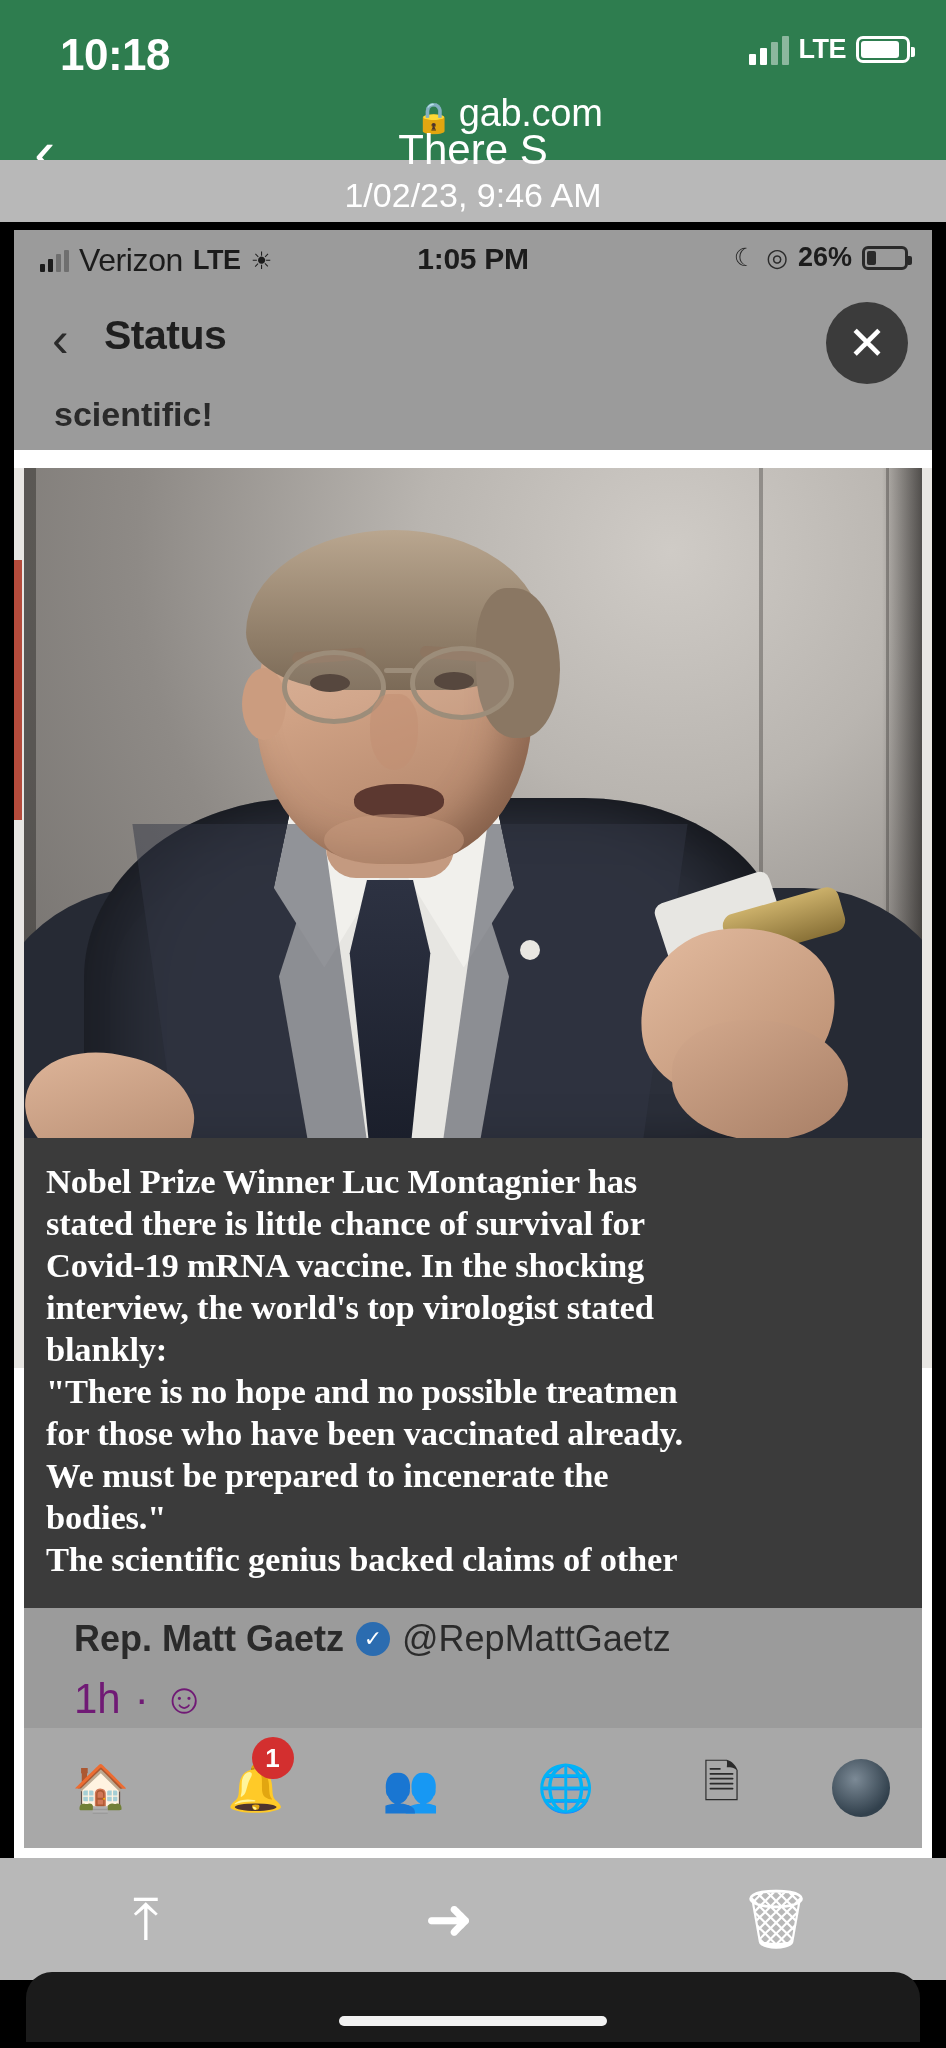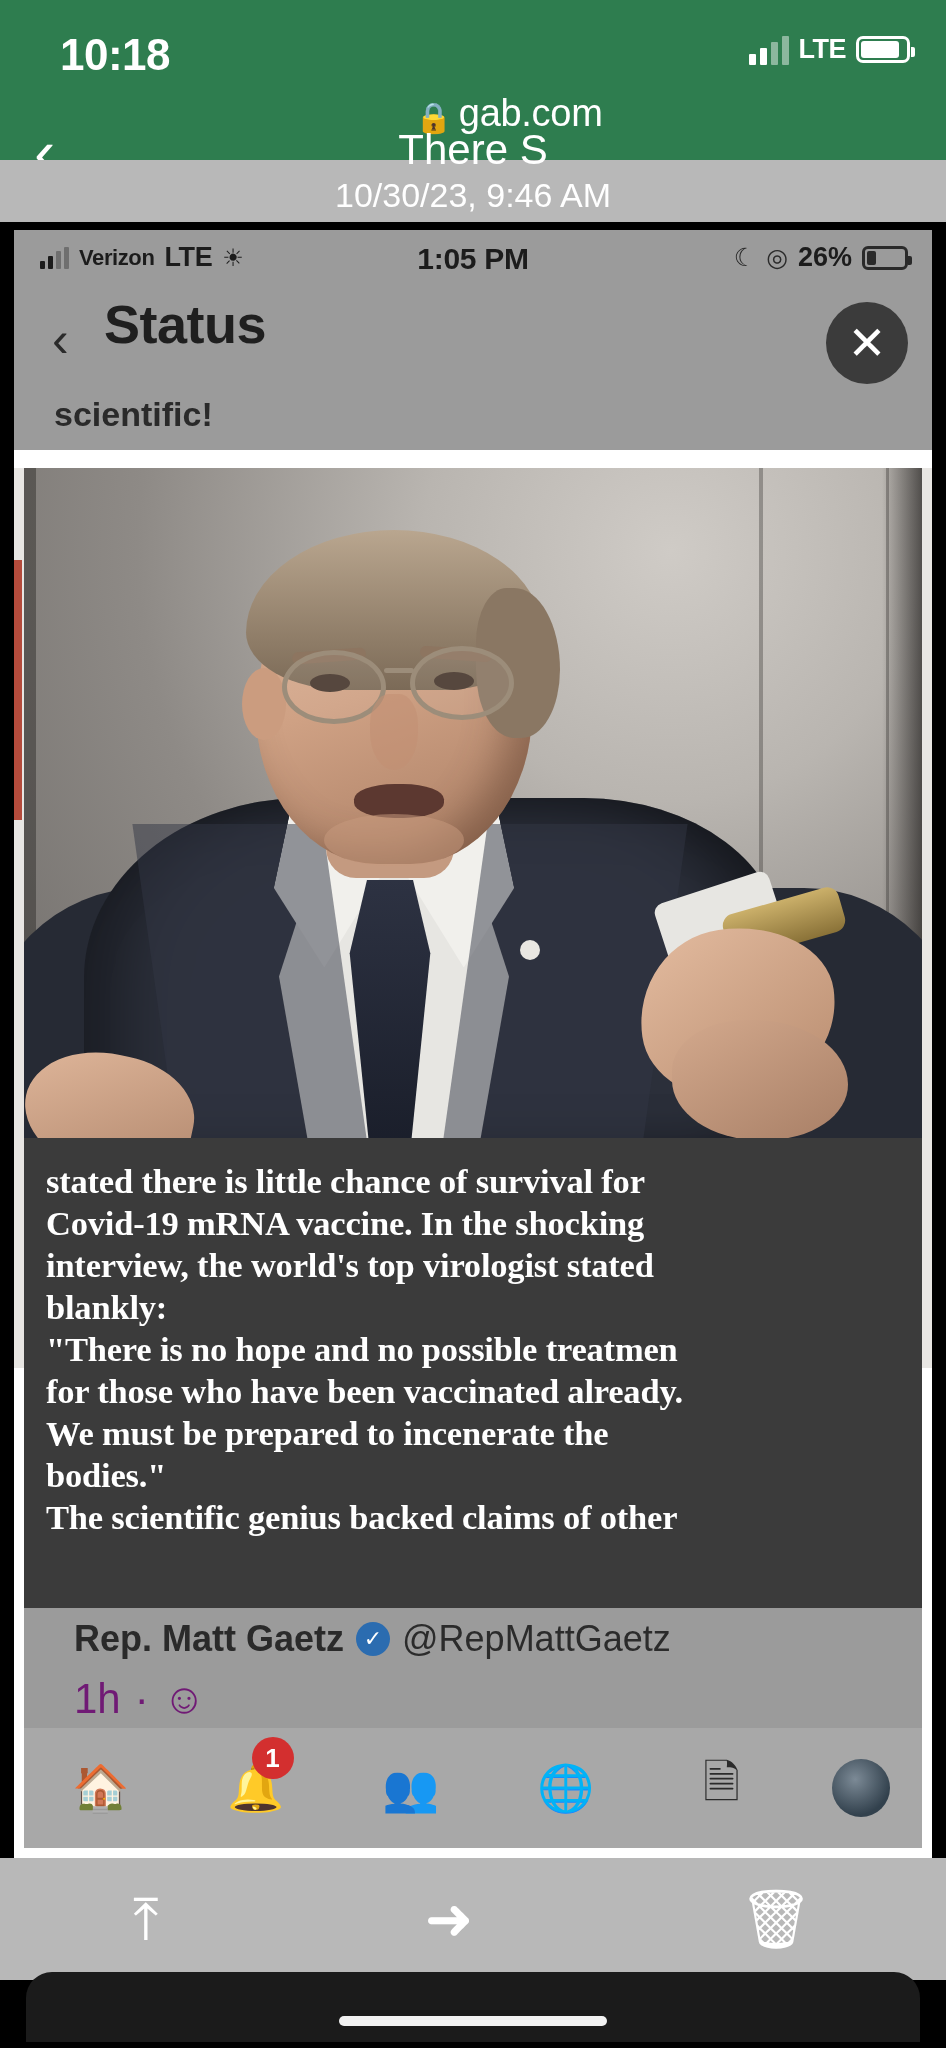--- a/index.html
+++ b/index.html
@@ -75,21 +75,21 @@
     position:absolute; left:0; top:0; width:918px; height:60px;
     background:#9b9b9b;
   }
   .inner-status .left { position:absolute; left:26px; top:12px; display:flex; align-items:center; gap:10px; }
   .ibars { display:flex; align-items:flex-end; gap:3px; height:22px; }
   .ibars i { display:block; width:5px; background:#1c1c1c; border-radius:1px; }
   .ibars i:nth-child(1){ height:8px; }
   .ibars i:nth-child(2){ height:13px; }
   .ibars i:nth-child(3){ height:18px; opacity:.35; }
   .ibars i:nth-child(4){ height:22px; opacity:.35; }
-  .icarrier { font-size:22px; font-weight:700; color:#1c1c1c; letter-spacing:-0.4px;text-align:center; }
+  .icarrier { font-size:32px; font-weight:400; color:#1c1c1c; letter-spacing:-0.4px;text-align:center; }
   .ilte { font-size:27px; font-weight:700; color:#1c1c1c; letter-spacing:-0.4px; }
   .isun { font-size:24px; color:#1c1c1c; }
   .inner-time {
     position:absolute; left:0; top:12px; width:918px; text-align:center;
     font-size:30px; font-weight:700; color:#1c1c1c; letter-spacing:-0.3px;
   }
   .inner-status .right { position:absolute; right:24px; top:12px; display:flex; align-items:center; gap:10px; }
   .imoon { font-size:25px; color:#2a2a2a; }
   .iloc { font-size:25px; color:#2a2a2a; }
   .ipct { font-size:27px; font-weight:700; color:#1c1c1c; }
@@ -102,21 +102,21 @@
 
   
   .shot-nav {
     position:absolute; left:0; top:60px; width:918px; height:105px;
     background:#9b9b9b;
   }
   .shot-nav .chev {
     position:absolute; left:38px; top:20px; font-size:50px; color:#2b2b2b; font-weight:400;
   }
   .shot-nav .title {
-    position:absolute; left:90px; top:3px; font-size:54px; font-weight:700; color:#1f1f1f;
+    position:absolute; left:90px; top:22px; font-size:41px; font-weight:700; color:#1f1f1f;
     letter-spacing:-0.5px;
   }
   .shot-nav .close-btn {
     position:absolute; right:24px; top:12px; width:82px; height:82px; border-radius:50%;
     background:#3b3b3b; color:#fff; font-size:46px; font-weight:300;
     display:flex; align-items:center; justify-content:center;
   }
 
   
   .trunc-text {
@@ -341,21 +341,21 @@
     <div class="url-row">
       <span class="lock">🔒</span><span class="url-text">gab.com</span>
     </div>
 
     <div class="back-chevron">‹</div>
   </div>
 
   <div class="black-strip"></div>
   <div class="subheader"></div>
   <div class="peer-name">There S</div>
-  <div class="msg-time">10/30/23, 9:46 AM</div>
+  <div class="msg-time">1/02/23, 9:46 AM</div>
 
   <div class="shot">
 
     <div class="inner-status">
       <div class="left">
         <span class="ibars">
             <i></i>
             <i></i>
             <i></i>
             <i></i>
@@ -423,20 +423,21 @@
         <div class="chin"></div>
 
         <div class="cuff"></div>
         <div class="watch"></div>
         <div class="hand-r"></div>
         <div class="hand-r2"></div>
         <div class="hand-l"></div>
       </div>
 
       <div class="caption">
+        <p>Nobel Prize Winner Luc Montagnier has</p>
         <p>stated there is little chance of survival for</p>
         <p>Covid-19 mRNA vaccine. In the shocking</p>
         <p>interview, the world's top virologist stated</p>
         <p>blankly:</p>
         <p>"There is no hope and no possible treatmen</p>
         <p>for those who have been vaccinated already.</p>
         <p>We must be prepared to incenerate the</p>
         <p>bodies."</p>
         <p>The scientific genius backed claims of other</p>
 

